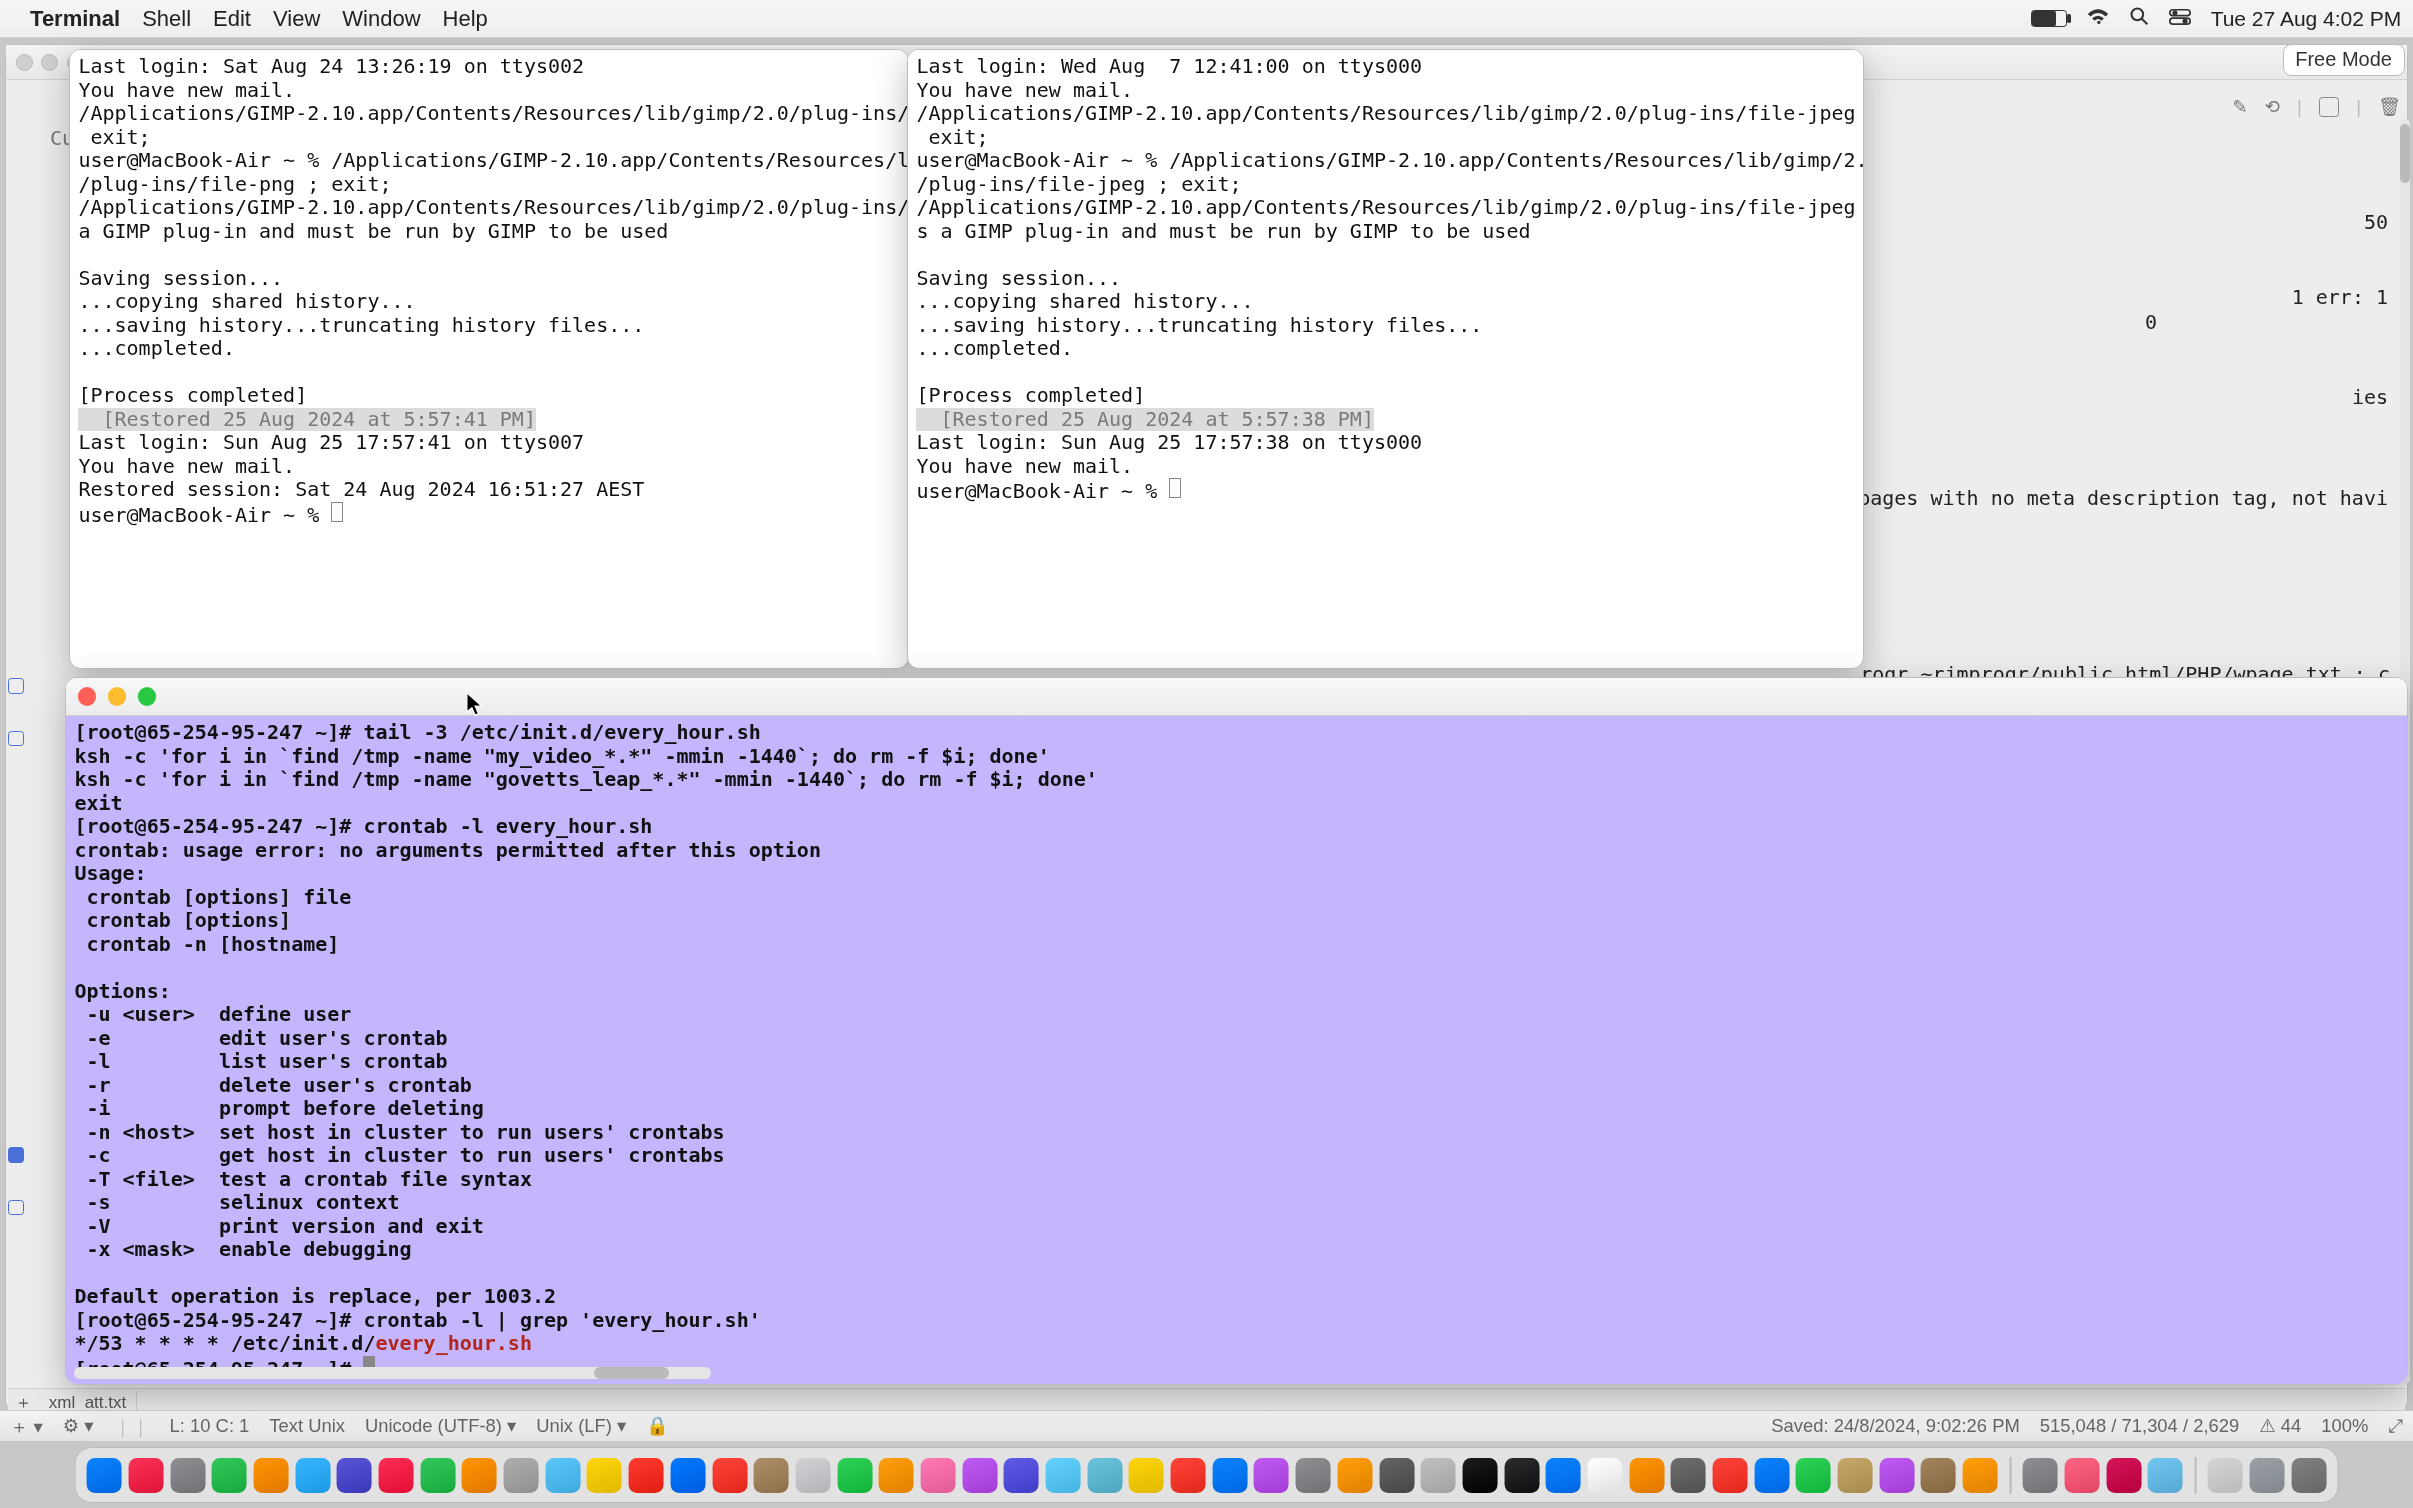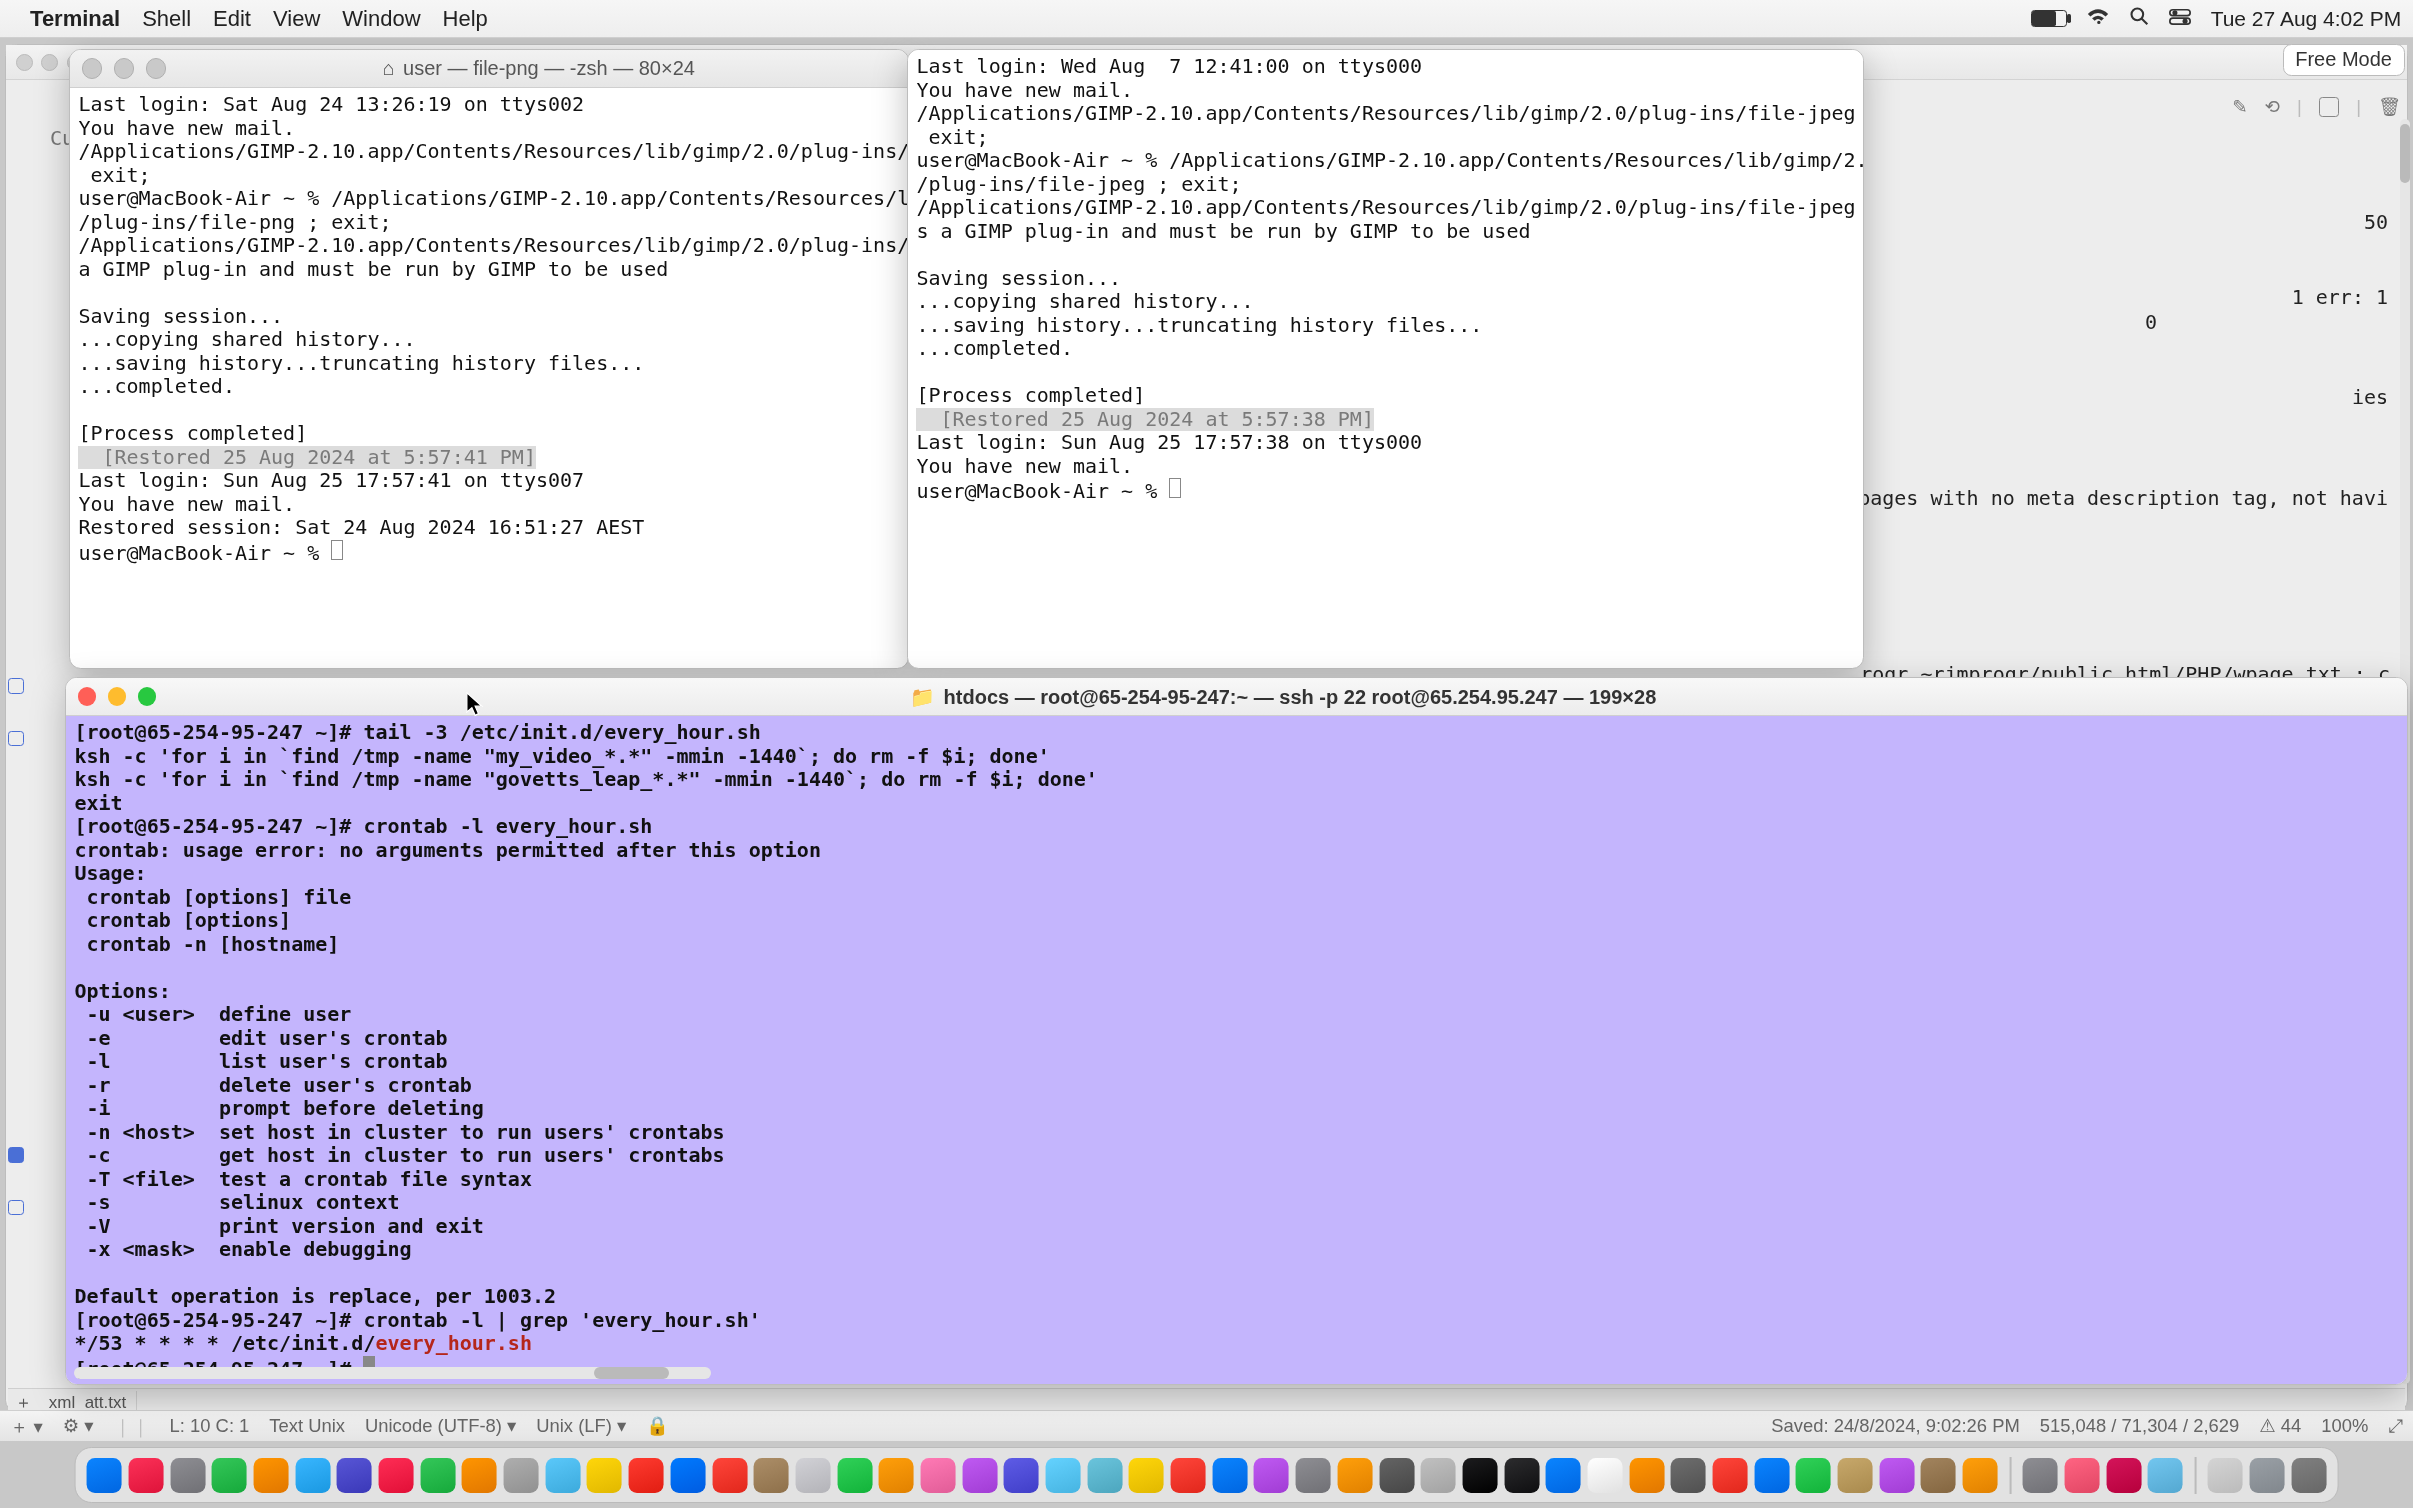--- a/index.html
+++ b/index.html
@@ -130,28 +130,20 @@
   <div style="margin-top:37px"></div>
 </div>
 
 <div class="scrollv" style="top:119px;height:1265px;z-index:12">
   <div class="thumb" style="height:59px;margin-top:5px"></div>
 </div>
 
 <div class="freemode">Free Mode</div>
 
 <div class="termwin" style="top:49px;left:69px;width:838px;height:618px;z-index:80">
-  <div class="titlebar">
-    <div class="traffic">
-      <div class="dot grey"></div>
-      <div class="dot grey"></div>
-      <div class="dot grey"></div>
-    </div>
-    <div class="ttitle"><span class="ticon">⌂</span><span>user — file-png — -zsh — 80×24</span></div>
-  </div>
   <div class="termbody" id="term-left-body">Last login: Sat Aug 24 13:26:19 on ttys002
 You have new mail.
 /Applications/GIMP-2.10.app/Contents/Resources/lib/gimp/2.0/plug-ins/fi
  exit;
 user@MacBook-Air ~ % /Applications/GIMP-2.10.app/Contents/Resources/lib
 /plug-ins/file-png ; exit;
 /Applications/GIMP-2.10.app/Contents/Resources/lib/gimp/2.0/plug-ins/fi
 a GIMP plug-in and must be run by GIMP to be used
 
 Saving session...
@@ -189,21 +181,20 @@
 user@MacBook-Air ~ % <span class="cursor"></span></div>
 </div>
 
 <div class="termwin focuswin" style="top:677px;left:65px;right:5px;height:706px;z-index:120">
   <div class="titlebar">
     <div class="traffic">
       <div class="dot r"></div>
       <div class="dot y"></div>
       <div class="dot g"></div>
     </div>
-    <div class="ttitle"><span class="folder">📁</span><span style="font-weight:600;color:#333">htdocs — root@65-254-95-247:~ — ssh -p 22 root@65.254.95.247 — 199×28</span></div>
   </div>
   <div class="termbody" id="term-focus-body" style="font-weight:600">[root@65-254-95-247 ~]# tail -3 /etc/init.d/every_hour.sh
 ksh -c 'for i in `find /tmp -name "my_video_*.*" -mmin -1440`; do rm -f $i; done'
 ksh -c 'for i in `find /tmp -name "govetts_leap_*.*" -mmin -1440`; do rm -f $i; done'
 exit
 [root@65-254-95-247 ~]# crontab -l every_hour.sh
 crontab: usage error: no arguments permitted after this option
 Usage:
  crontab [options] file
  crontab [options]

